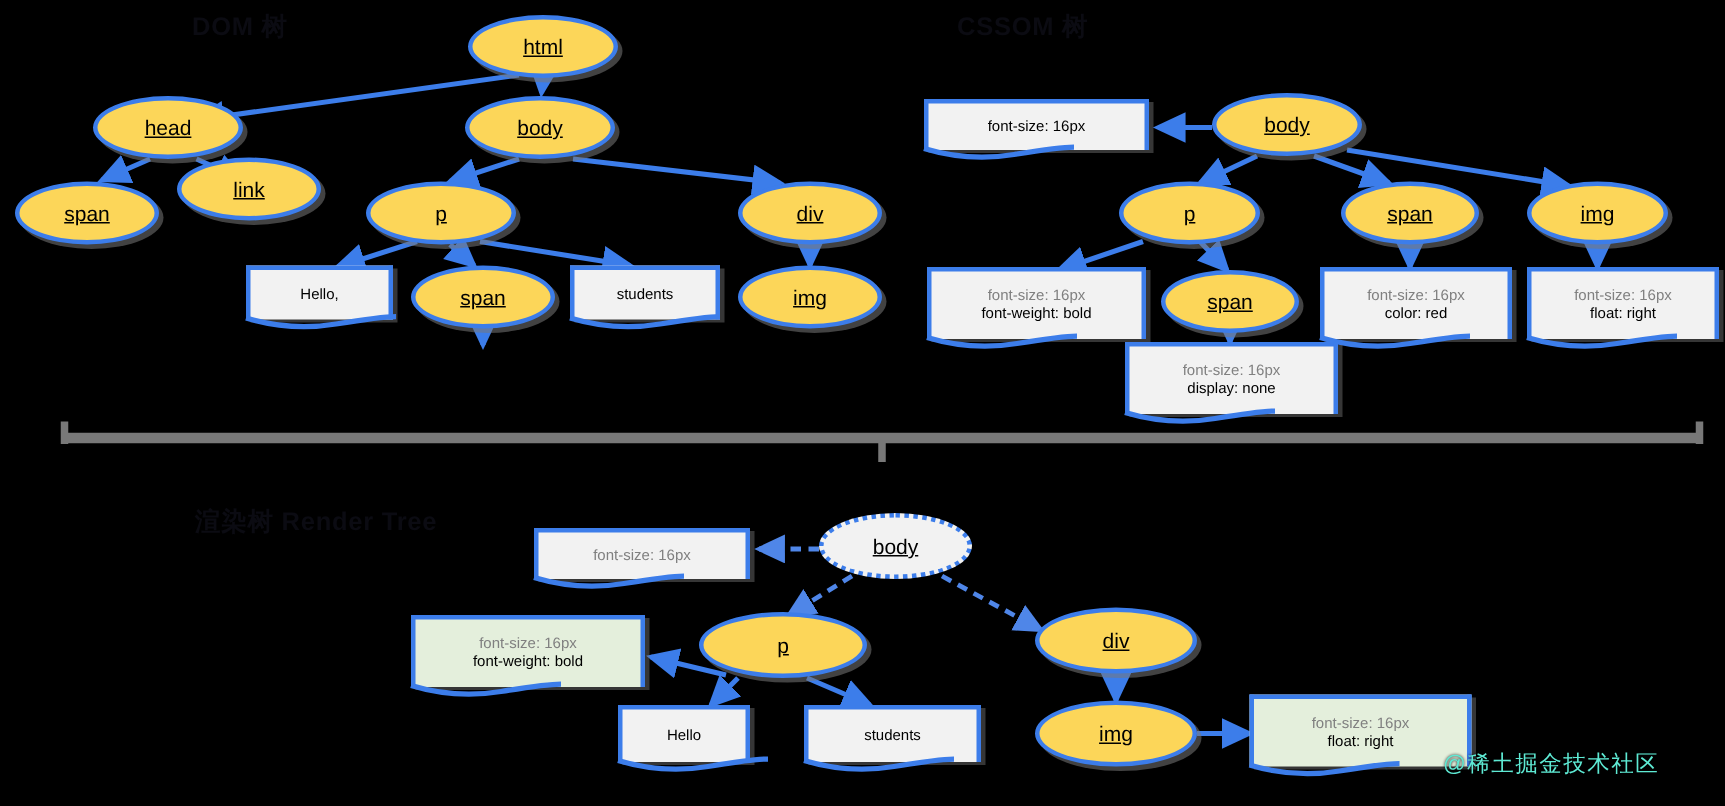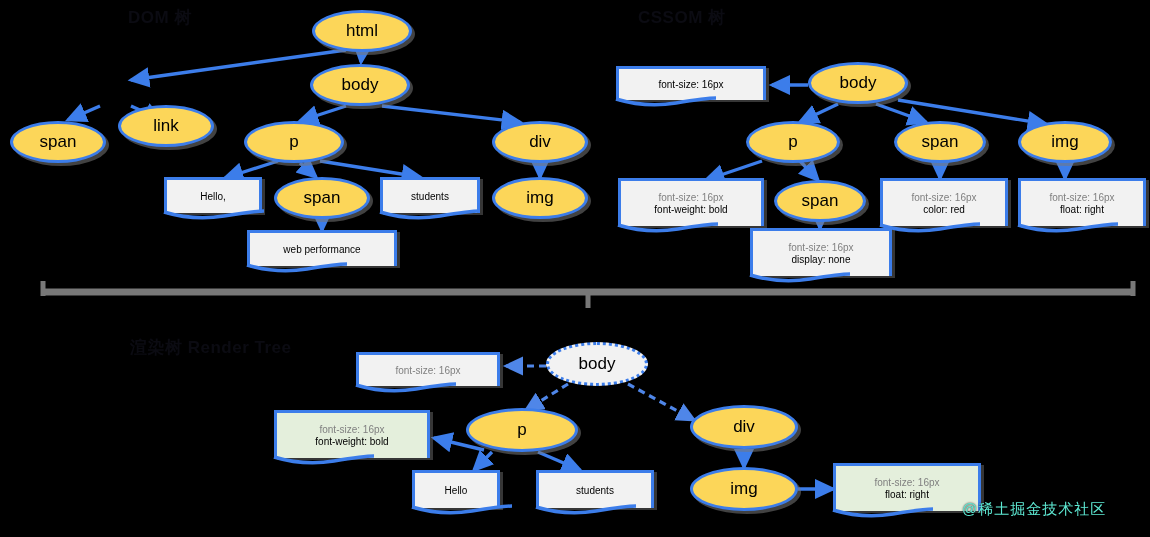--- a/index.html
+++ b/index.html
@@ -18,22 +18,23 @@
     color:#000;
     text-align:center;
     line-height:1.15;
     z-index:3;
   }
   
   .ell{
     background:#FCD659;
     border:3px solid #3C7DEA;
     border-radius:50%;
-    font-size:17px;
+    font-size:14px;
     box-shadow:3px 3px 0 rgba(120,120,120,.55);
+    text-decoration:underline;
   }
   .ell.dashed{
     background:#F2F2F2;
     border:3px dotted #3C7DEA;
     box-shadow:none;
   }
   
   .doc{
     background:#F2F2F2;
     border:3px solid #3C7DEA;
@@ -129,46 +130,41 @@
       <path d="M1133,281 L1133,296"></path>
       <path d="M588,292 L588,308"></path>
     </g>
   </svg>
 
   <div class="title" style="left:128px;top:6px;">DOM 树</div>
   <div class="title" style="left:638px;top:6px;">CSSOM 树</div>
   <div class="title" style="left:130px;top:336px;">渲染树 Render Tree</div>
 
   <div class="node ell" style="left:312px;top:10px;width:100px;height:42px;">html</div>
+  <div class="node ell" style="left:62px;top:64px;width:100px;height:42px;">head</div>
   <div class="node ell" style="left:310px;top:64px;width:100px;height:42px;">body</div>
   <div class="node ell" style="left:10px;top:121px;width:96px;height:42px;">span</div>
   <div class="node ell" style="left:118px;top:105px;width:96px;height:42px;">link</div>
   <div class="node ell" style="left:244px;top:121px;width:100px;height:42px;">p</div>
   <div class="node ell" style="left:492px;top:121px;width:96px;height:42px;">div</div>
   <div class="node ell" style="left:274px;top:177px;width:96px;height:42px;">span</div>
   <div class="node ell" style="left:492px;top:177px;width:96px;height:42px;">img</div>
 
   <div class="node doc" style="left:164px;top:177px;width:98px;height:36px;">
     <span>Hello,</span>
     <svg class="wave" viewBox="0 0 100 12" preserveAspectRatio="none">
         <path d="M0,2 Q30,11 60,6 T100,1" stroke="#3C7DEA" stroke-width="3.5" fill="none"></path>
       </svg>
   </div>
   <div class="node doc" style="left:380px;top:177px;width:100px;height:36px;">
     <span>students</span>
     <svg class="wave" viewBox="0 0 100 12" preserveAspectRatio="none">
         <path d="M0,2 Q30,11 60,6 T100,1" stroke="#3C7DEA" stroke-width="3.5" fill="none"></path>
       </svg>
   </div>
-  <div class="node doc" style="left:247px;top:230px;width:150px;height:36px;">
-    <span>web performance</span>
-    <svg class="wave" viewBox="0 0 100 12" preserveAspectRatio="none">
-        <path d="M0,2 Q30,11 60,6 T100,1" stroke="#3C7DEA" stroke-width="3.5" fill="none"></path>
-      </svg>
-  </div>
 
   <div class="node ell" style="left:808px;top:62px;width:100px;height:42px;">body</div>
   <div class="node ell" style="left:746px;top:121px;width:94px;height:42px;">p</div>
   <div class="node ell" style="left:894px;top:121px;width:92px;height:42px;">span</div>
   <div class="node ell" style="left:1018px;top:121px;width:94px;height:42px;">img</div>
   <div class="node ell" style="left:774px;top:180px;width:92px;height:42px;">span</div>
 
   <div class="node doc" style="left:616px;top:66px;width:150px;height:34px;">
     <span class="ln2">font-size: 16px</span>
     <svg class="wave" viewBox="0 0 100 12" preserveAspectRatio="none">

